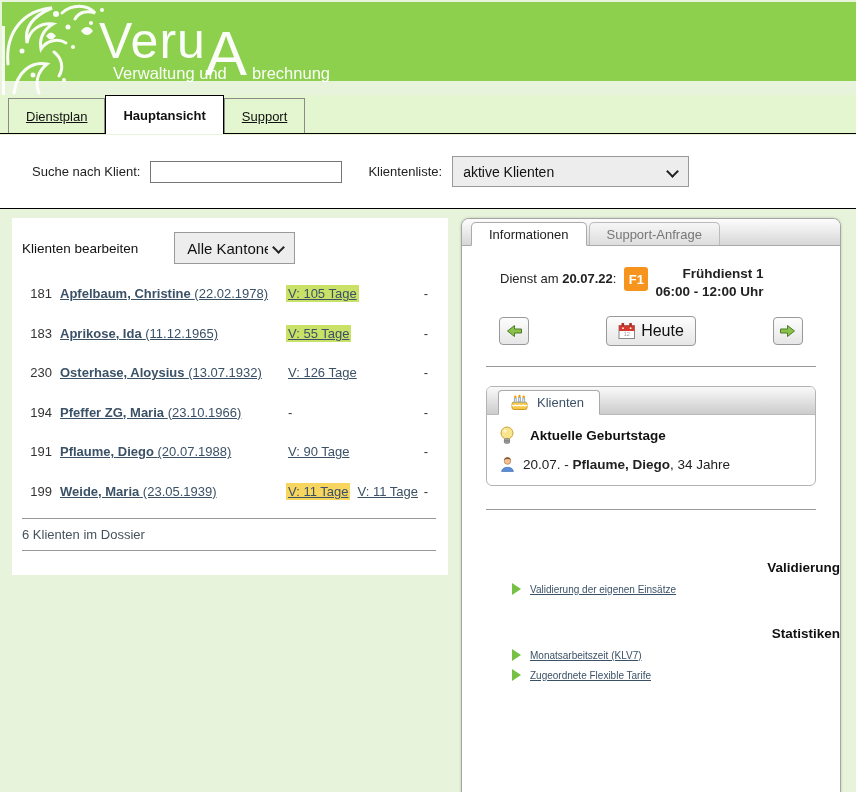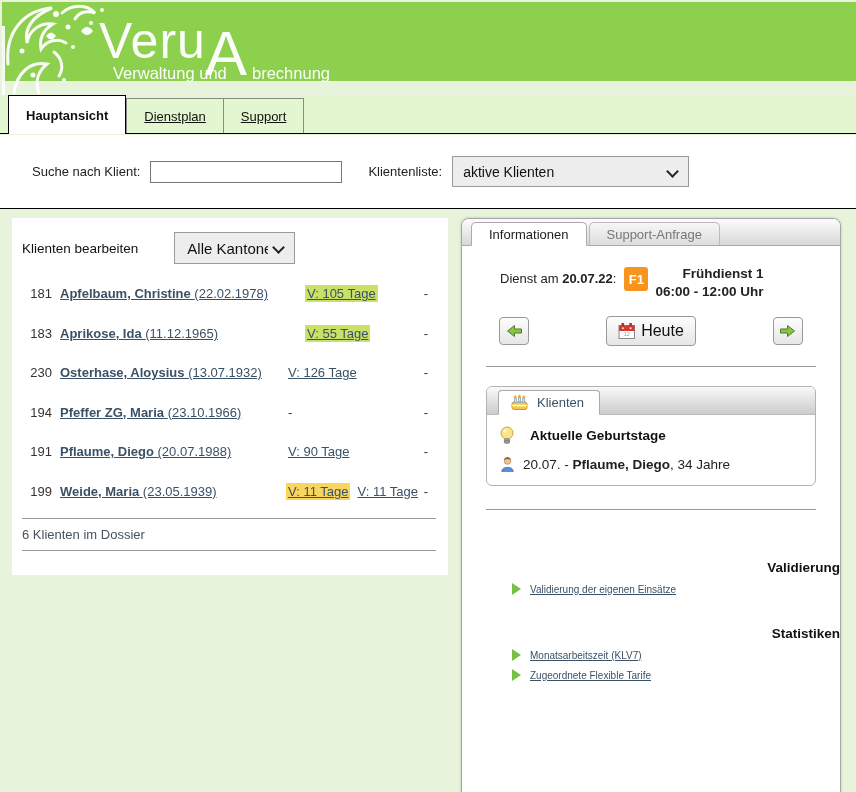--- a/index.html
+++ b/index.html
@@ -40,21 +40,21 @@
   .lp-title { font-size:13.5px; font-weight:normal; color:#111; }
   .lp-head .sel-wrap { margin-left:36px; }
   .client-rows { margin-top:10px; }
   .client-row { display:flex; align-items:center; height:39.5px; font-size:13px; }
   .cid { width:40px; text-align:right; color:#333; flex:none; }
   .cname-wrap { width:226px; margin-left:8px; flex:none; white-space:nowrap; overflow:hidden; }
   a { text-decoration:underline; color:var(--link_dark,#3b5166); cursor:pointer; }
   .cname { font-weight:bold; }
   .cv-wrap { display:flex; gap:5px; flex:none; white-space:nowrap; }
   .cv { padding:1px 2px; }
-  .cv.hl-green { background:var(--highlight_green,#c9e167);margin-left:19px; }
+  .cv.hl-green { background:var(--highlight_green,#c9e167); }
   .cv.hl-yellow { background:var(--highlight_yellow,#f8d55f); }
   .cv.plain { text-decoration:none; color:#333; cursor:default; }
   .cdash { margin-left:auto; margin-right:20px; color:#333; }
   .lp-hr { border:none; border-top:1px solid #999; margin:7px 12px 0 10px; }
   .lp-footer { font-size:13px; color:#46525c; margin:8px 0 8px 10px; }
 
   
   .right-panel { position:absolute; left:461px; top:218px; width:380px; height:712px; background:#fff; border:1px solid #a5a5a5; border-radius:8px; box-shadow:0 0 3px rgba(0,0,0,.18);text-align:right; }
   .rp-tabbar { height:27px; background:linear-gradient(#fdfdfd,#d7d7d7); border-bottom:1px solid #aaa; border-radius:7px 7px 0 0; display:flex; align-items:flex-end; padding:3px 0 0 9px; gap:2px; }
   .rp-tab { font-size:13px; padding:4px 17px 3px; border-radius:5px 5px 0 0; }
@@ -118,25 +118,25 @@
     </svg>
     <div class="logo">
       <span class="logo-main">Veru</span>
       <span class="logo-bigA">A</span>
       <span class="logo-sub-l">Verwaltung und</span>
       <span class="logo-sub-r">brechnung</span>
     </div>
   </div>
 
   <div class="tabbar">
+    <div class="tab plain-tab">
+      <a href="#">Dienstplan</a>
+    </div>
     <div class="tab active">
       <span>Hauptansicht</span>
-    </div>
-    <div class="tab plain-tab">
-      <a href="#">Dienstplan</a>
     </div>
     <div class="tab plain-tab">
       <a href="#">Support</a>
     </div>
   </div>
 
   <div class="searchband">
     <span class="lbl" style="margin-left:32px;">Suche nach Klient:</span>
     <input id="search-input" type="text" value="" style="">
     <span class="lbl" style="margin-left:26px;">Klientenliste:</span>

